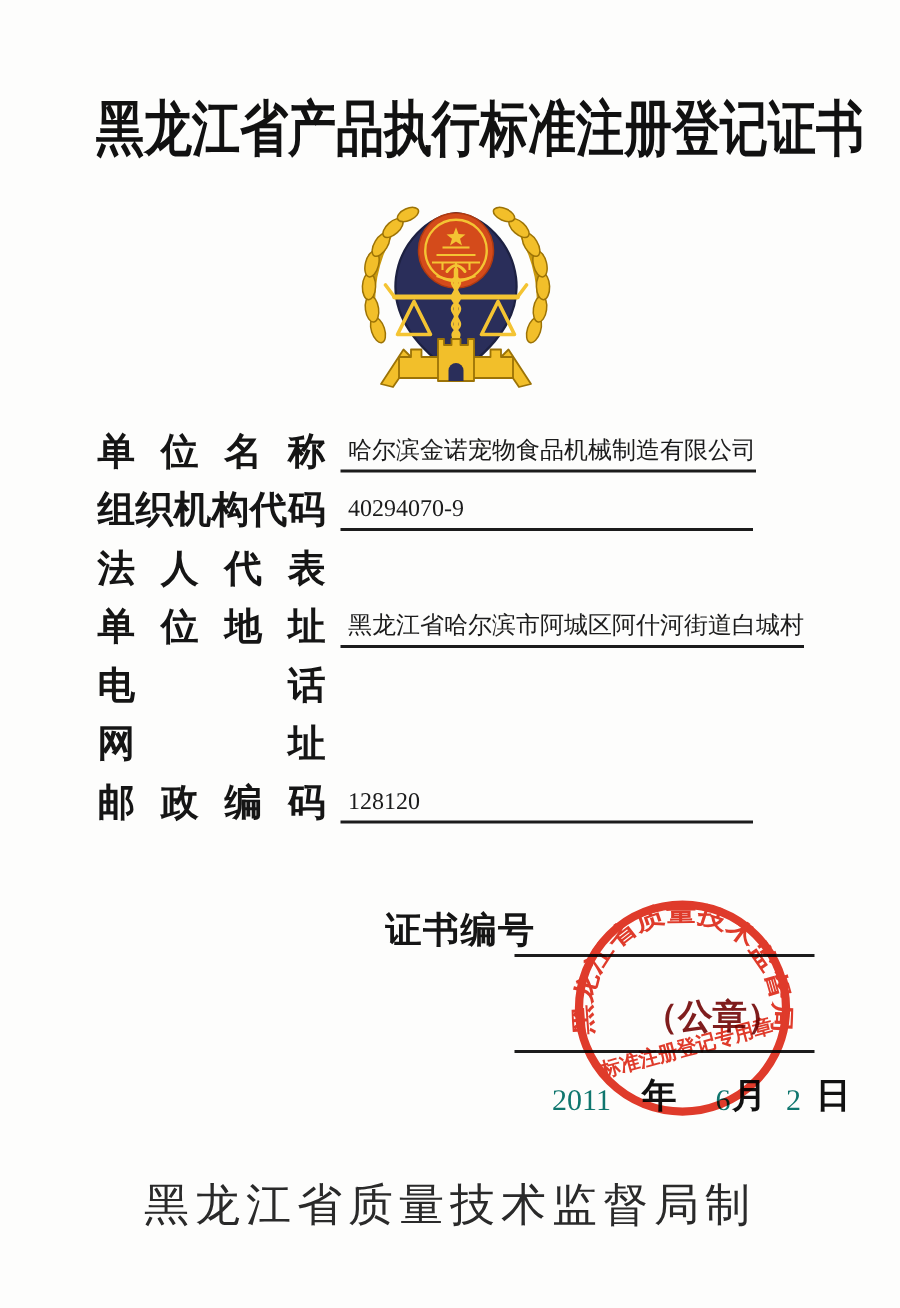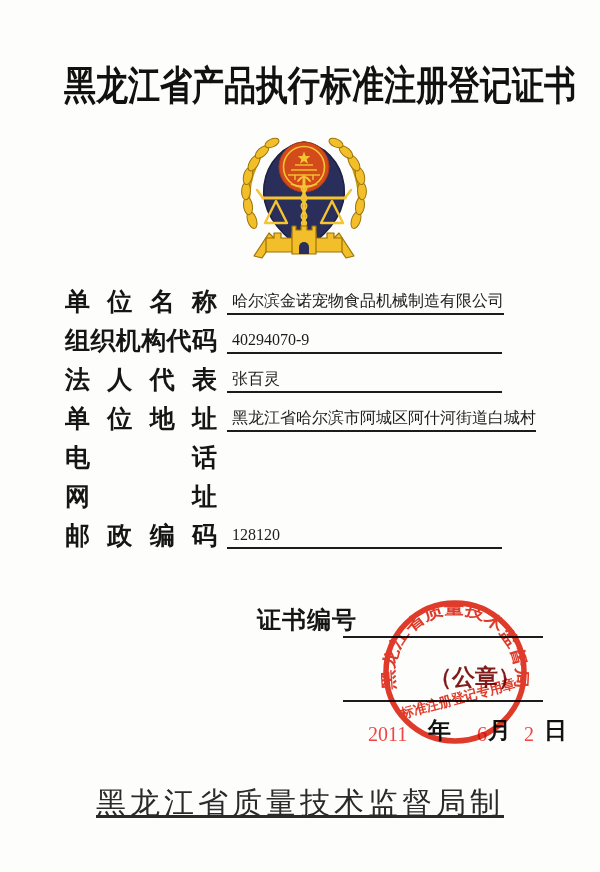--- a/index.html
+++ b/index.html
@@ -55,21 +55,21 @@
   .cert-number-label { left: 257px; top: 604px; }
   .issuer-label { left: 256px; top: 663px; }
   .seal-note { position: absolute; left: 390px; top: 662px; font-size: 23px; font-weight: bold; color: #7f1d1d; white-space: nowrap; margin-left: 39px; }
   .rule { position: absolute; height: 0; border-top: 2px solid #1c1c1c; width: 200px; left: 343px; }
   .rule-1 { top: 636px; }
   .rule-2 { top: 700px; }
 
   
   .date-line { position: absolute; left: 368px; top: 718px; width: 210px; height: 30px; }
   .date-line span { position: absolute; bottom: 2px; white-space: nowrap; }
-  .date-num { font-size: 20px; color: #ef4444; }
+  .date-num { font-size: 20px; color: #0f766e; }
   .date-unit { font-size: 23px; font-weight: bold; color: #111; }
   .d-year { left: 0; }
   .d-year-u { left: 60px; }
   .d-month { left: 109px; }
   .d-month-u { left: 120px; }
   .d-day { left: 156px; }
   .d-day-u { left: 176px; }
 
   
   .stamp {
@@ -78,21 +78,20 @@
     pointer-events: none;
   }
 
   
   .footer {
     position: absolute; top: 783px; left: 0; width: 600px;
     text-align: center;
     font-size: 30px; letter-spacing: 4px; font-weight: normal;
     color: #2a2a2a;
     white-space: nowrap;
-    text-decoration: underline;
   }
 </style>
 </head>
 <body>
 
 <div class="page">
 
   <div class="title-wrap">
     <span class="title">黑龙江省产品执行标准注册登记证书</span>
   </div>
@@ -178,23 +177,20 @@
         <span class="field-value">40294070-9</span>
       </div>
     </div>
     <div class="field-row">
       <div class="field-label justify-chars">
           <span>法</span>
           <span>人</span>
           <span>代</span>
           <span>表</span>
         </div>
-      <div class="field-line">
-        <span class="field-value">张百灵</span>
-      </div>
     </div>
     <div class="field-row">
       <div class="field-label justify-chars">
           <span>单</span>
           <span>位</span>
           <span>地</span>
           <span>址</span>
         </div>
       <div class="field-line">
         <span class="field-value">黑龙江省哈尔滨市阿城区阿什河街道白城村</span>

